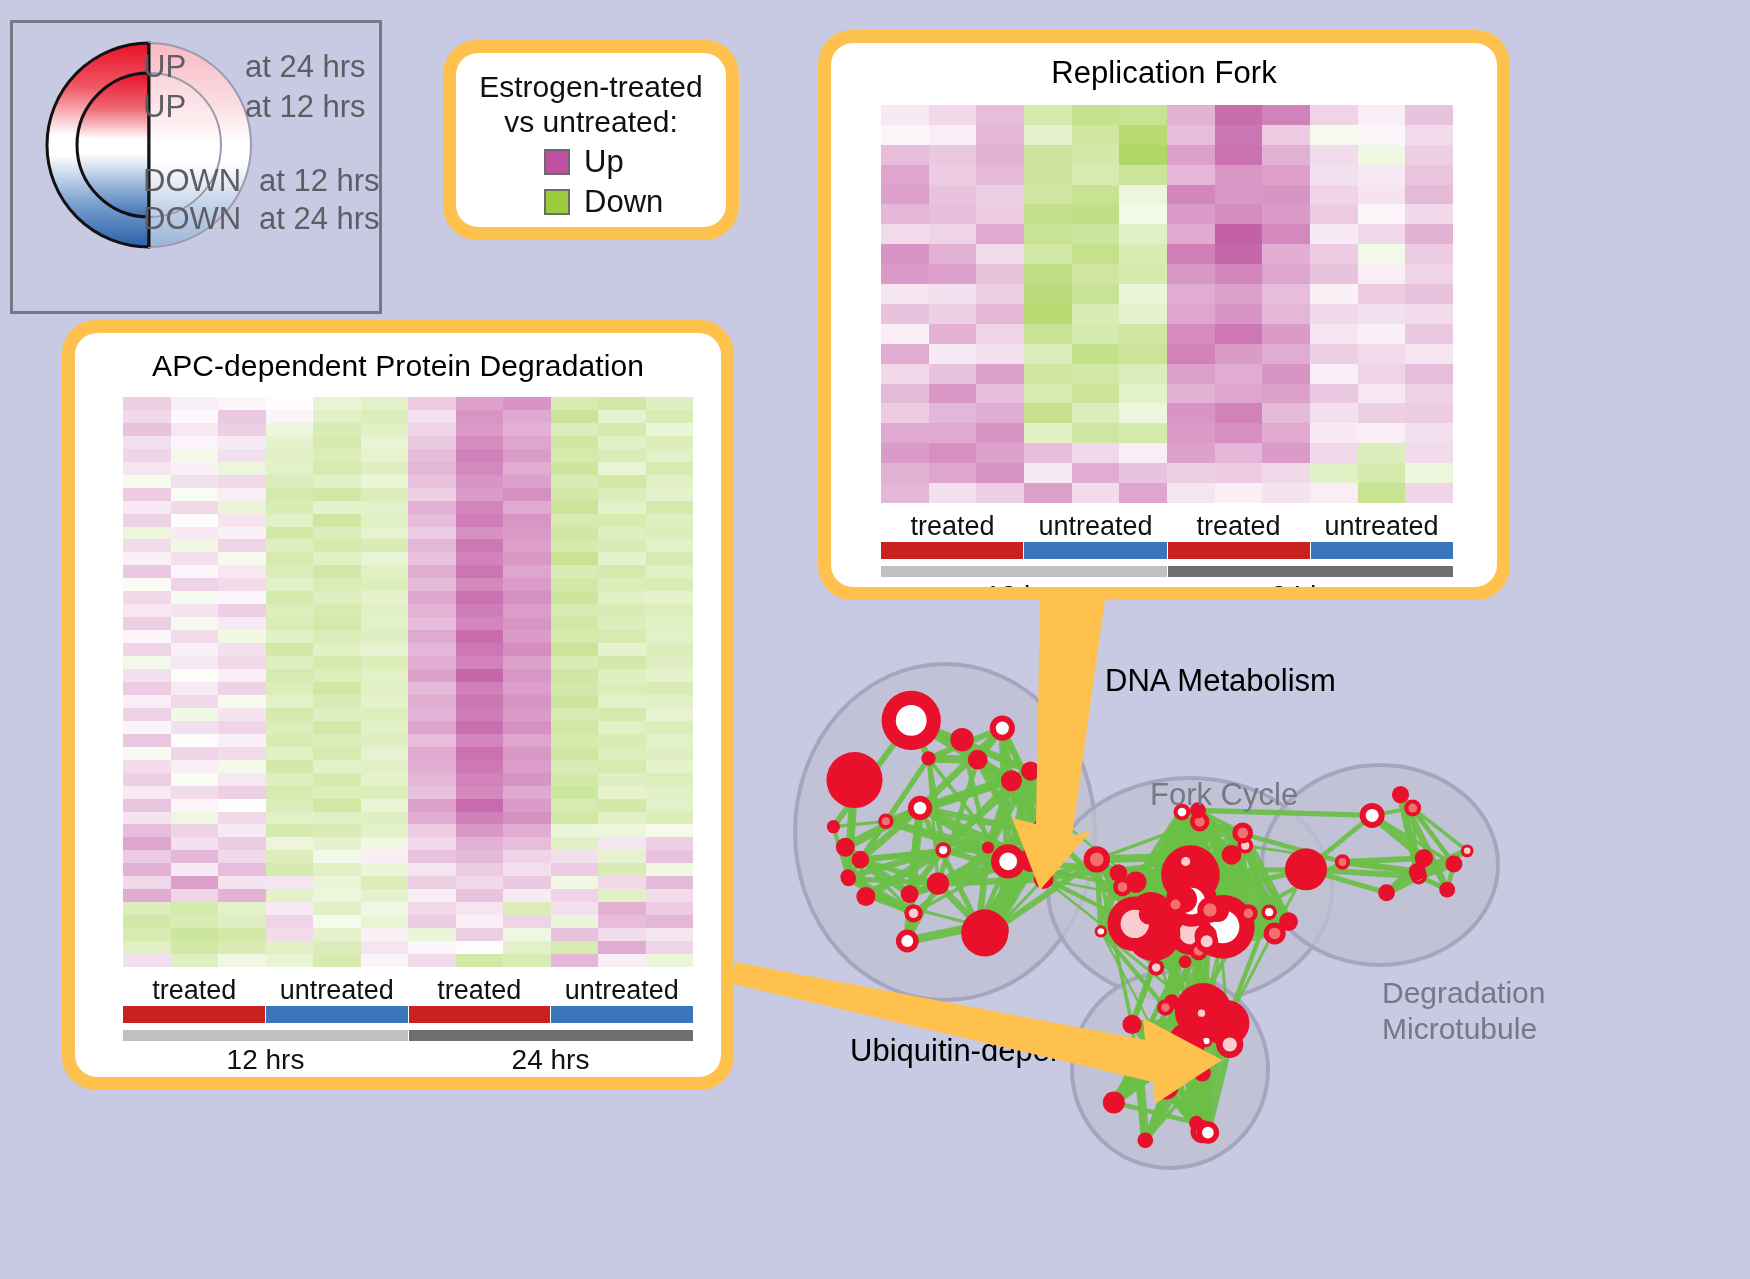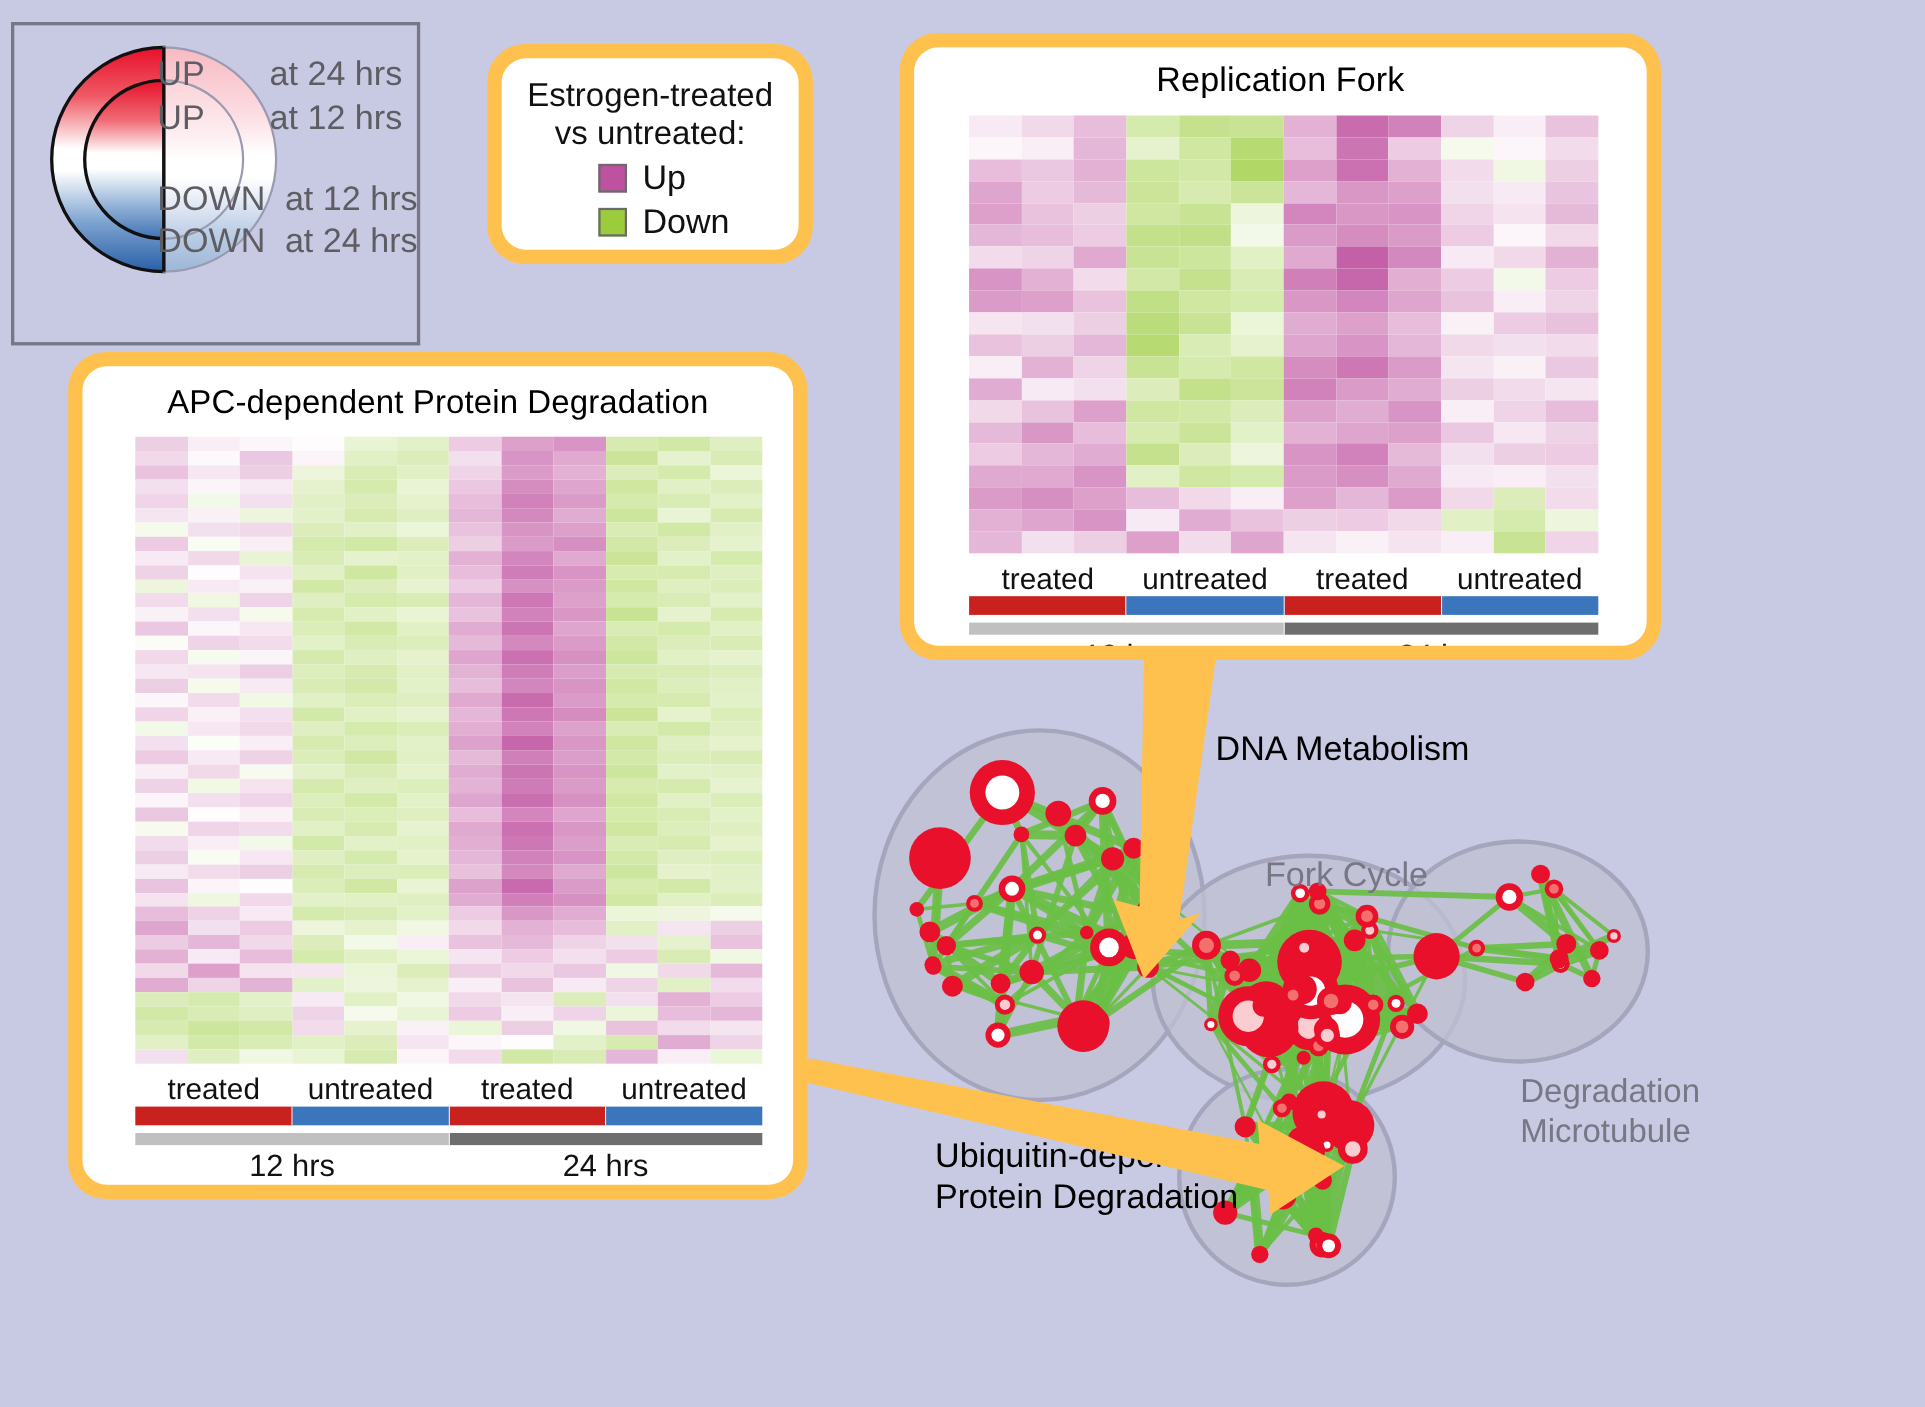--- a/index.html
+++ b/index.html
@@ -1779,21 +1779,20 @@
       </div>
     <div class="net-lab" id="lab-1" style="left: 380px; top: 176px; color: rgb(119, 119, 133); font-size: 31px;">
         <div>Fork Cycle</div>
       </div>
     <div class="net-lab" id="lab-2" style="left: 612px; top: 375px; color: rgb(119, 119, 133); font-size: 30px;">
         <div>Degradation</div>
         <div>Microtubule</div>
       </div>
     <div class="net-lab" id="lab-3" style="left: 80px; top: 432px; color: rgb(0, 0, 0); font-size: 31px;">
         <div>Ubiquitin-dependent</div>
-        <div>Protein Degradation</div>
       </div>
   </div>
 
   <svg id="arrows" width="1750" height="1279">
     <g>
       <polygon points="1040,600 1105,600 1072,836 1092,830 1040,890 1012,818 1036,824" fill="#ffc14d"></polygon>
     </g>
     <g>
       <polygon points="735,962 1145,1040 1143,1018 1222,1060 1155,1104 1153,1082 733,984" fill="#ffc14d"></polygon>
     </g>

